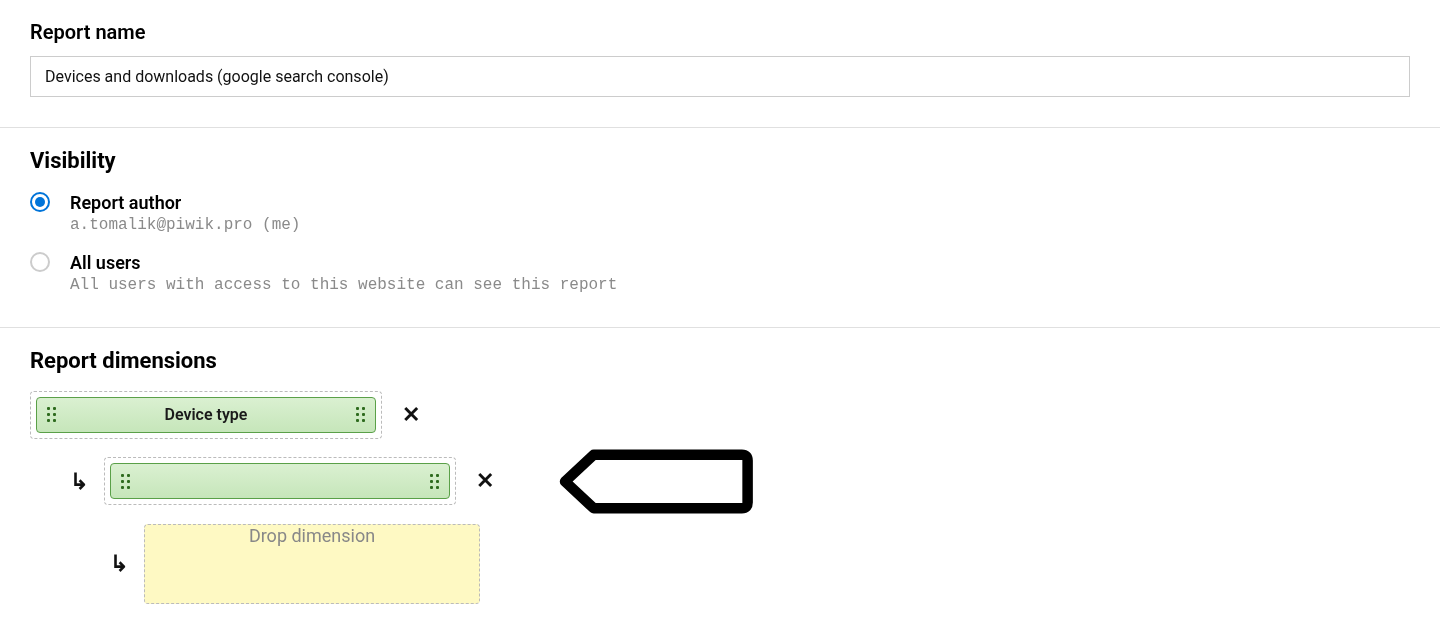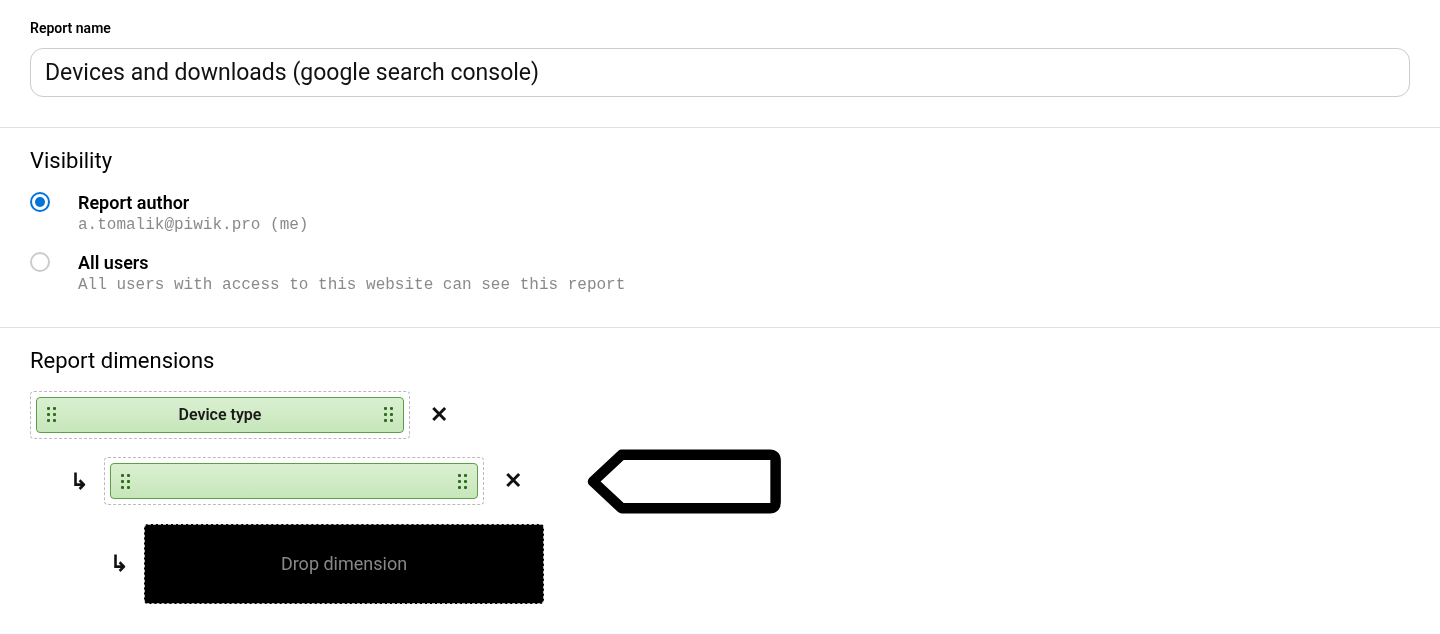--- a/index.html
+++ b/index.html
@@ -14,48 +14,48 @@
       font-size: 15px;
     }
     .section {
       padding: 20px 30px 30px 30px;
       border-bottom: 1px solid #e0e0e0;
     }
     .section:last-child {
       border-bottom: none;
     }
     .field-label {
-      font-size: 14px;
+      font-size: 20px;
       font-weight: 600;
       margin-bottom: 12px;
       display: block;
     }
     .text-input {
       width: 100%;
       padding: 10px 14px;
-      font-size: 23px;
+      font-size: 16px;
       border: 1px solid #ccc;
-      border-radius: 13px;
+      border-radius: 0;
       font-family: inherit;
       color: #111;
     }
     .section-heading {
       font-size: 22px;
-      font-weight: 400;
+      font-weight: 700;
       margin-bottom: 18px;
     }
     .radio-group {
       display: flex;
       flex-direction: column;
       gap: 14px;
     }
     .radio-option {
       display: flex;
       align-items: flex-start;
-      gap: 28px;
+      gap: 20px;
       cursor: pointer;
     }
     .custom-radio {
       width: 20px;
       height: 20px;
       border-radius: 50%;
       border: 2px solid #ccc;
       position: relative;
       flex-shrink: 0;
       margin-top: 1px;
@@ -103,21 +103,21 @@
       display: flex;
       align-items: center;
       justify-content: center;
       background: #fff;
     }
     .dim-chip {
       background: linear-gradient(#daf0d1, #c6e6ba);
       border: 1px solid #5aa048;
       border-radius: 4px;
       padding: 6px 10px;
-      width: 368px;
+      width: 340px;
       height: 36px;
       display: flex;
       align-items: center;
       justify-content: space-between;
       font-size: 16px;
       font-weight: 600;
       color: #1a1a1a;
       cursor: grab;
     }
     .chip-label {
@@ -151,28 +151,28 @@
       font-size: 22px;
       font-weight: 900;
       color: #111;
       width: 24px;
       flex-shrink: 0;
       text-align: left;
     }
     .drop-zone {
       border: 1px dashed #bbb;
       border-radius: 4px;
-      width: 400px;
+      width: 336px;
       height: 80px;
       display: flex;
-      align-items: center;
+      align-items: flex-start;
       justify-content: center;
       color: #888;
       font-size: 18px;
-      background: #000000;
+      background: #fef9c3;
     }
     .indent-1 { margin-left: 40px; }
     .indent-2 { margin-left: 80px; }
     
     .pointer-annotation {
       width: 225px;
       height: 65px;
       margin-left: 25px;
     }
     .pointer-annotation svg {

